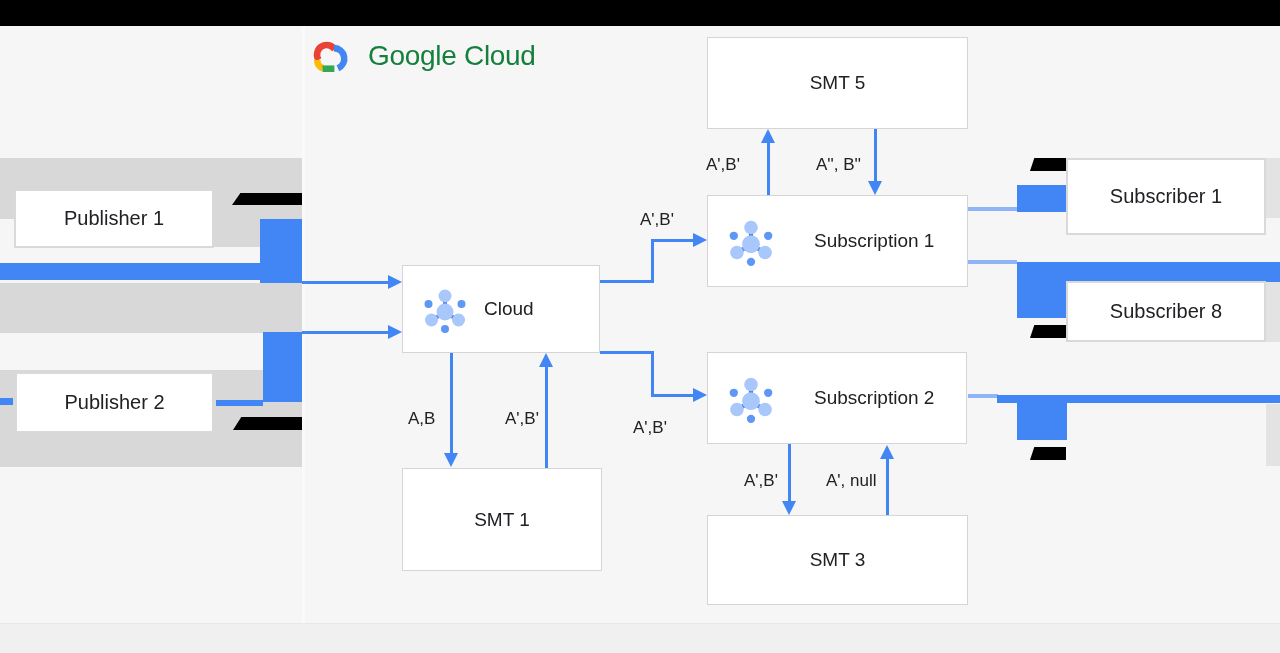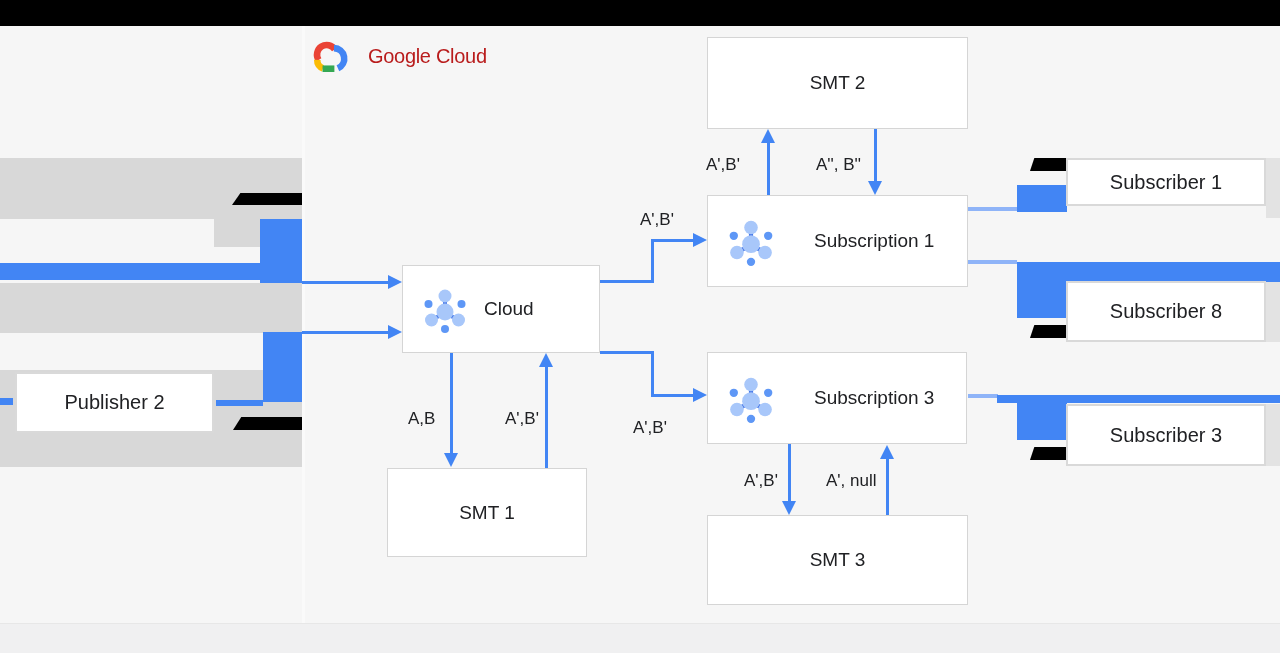--- a/index.html
+++ b/index.html
@@ -34,21 +34,21 @@
   .iconnode.topicnode .lbl{margin-left:15px;}
   
   .ln{background:#4285f4;}
   .hd{width:0;height:0;}
   .hd-r{border-top:7px solid transparent;border-bottom:7px solid transparent;border-left:14px solid #4285f4;}
   .hd-d{border-left:7px solid transparent;border-right:7px solid transparent;border-top:14px solid #4285f4;}
   .hd-u{border-left:7px solid transparent;border-right:7px solid transparent;border-bottom:14px solid #4285f4;}
   .elabel{font-size:17px;color:#202124;white-space:nowrap;line-height:1;}
   
   .logo{left:308px;top:38px;display:flex;align-items:center;gap:16px;}
-  .logotext{font-size:20px;color:#b91c1c;letter-spacing:-0.3px;}
+  .logotext{font-size:28px;color:#15803d;letter-spacing:-0.3px;}
 </style>
 </head>
 <body>
 
 <div class="stage">
 
   <div class="abs topbar"></div>
   <div class="abs bottomband"></div>
 
   <div class="abs grayband" style="left:0;top:158px;width:302px;height:61px;"></div>
@@ -58,20 +58,23 @@
 
   <div class="abs blackfill slant" style="left:232px;top:193px;width:70px;height:12px;"></div>
   <div class="abs blackfill slant" style="left:233px;top:417px;width:69px;height:13px;"></div>
 
   <div class="abs bluefill" style="left:260px;top:219px;width:42px;height:64px;"></div>
   <div class="abs bluefill" style="left:0;top:263px;width:260px;height:17px;"></div>
   <div class="abs bluefill" style="left:263px;top:332px;width:39px;height:70px;"></div>
   <div class="abs bluefill" style="left:0;top:398px;width:13px;height:7px;"></div>
   <div class="abs bluefill" style="left:216px;top:400px;width:47px;height:6px;"></div>
 
+  <div class="abs node bignode" style="left:14px;top:189px;width:200px;height:59px;">
+    <span class="lbl">Publisher 1</span>
+  </div>
   <div class="abs node bignode" style="left:15px;top:372px;width:199px;height:61px;">
     <span class="lbl">Publisher 2</span>
   </div>
 
   <div class="abs seam"></div>
 
   <div class="abs logo">
     <span style="display:inline-flex;">
       <svg width="44" height="36" viewBox="0 0 100 82">
         <path d="M24 50 A22 22 0 0 1 61 26" fill="none" stroke="#ea4335" stroke-width="15"></path>
@@ -94,26 +97,26 @@
         <circle cx="10.5" cy="35" r="6.5" fill="#a8c7fa"></circle>
         <circle cx="37.5" cy="35" r="6.5" fill="#a8c7fa"></circle>
         <circle cx="7.5" cy="19" r="4" fill="#5e97f6"></circle>
         <circle cx="40.5" cy="19" r="4" fill="#5e97f6"></circle>
         <circle cx="24" cy="44" r="4" fill="#5e97f6"></circle>
       </svg>
     </span>
     <span class="lbl">Cloud</span>
   </div>
 
-  <div class="abs node" style="left:387px;top:468px;width:200px;height:89px;">
+  <div class="abs node" style="left:402px;top:468px;width:200px;height:103px;">
     <span class="lbl">SMT 1</span>
   </div>
 
   <div class="abs node" style="left:707px;top:37px;width:261px;height:92px;">
-    <span class="lbl">SMT 2</span>
+    <span class="lbl">SMT 5</span>
   </div>
 
   <div class="abs node iconnode" style="left:707px;top:195px;width:261px;height:92px;">
     <span style="display:inline-flex;">
       <svg width="50" height="50" viewBox="0 0 48 48">
         <line x1="24" y1="21" x2="24" y2="13" stroke="#4979e8" stroke-width="4"></line>
         <line x1="18" y1="31" x2="12" y2="34" stroke="#4979e8" stroke-width="4"></line>
         <line x1="30" y1="31" x2="36" y2="34" stroke="#4979e8" stroke-width="4"></line>
         <circle cx="24" cy="27" r="8.5" fill="#a8c7fa"></circle>
         <circle cx="24" cy="11" r="6.5" fill="#a8c7fa"></circle>
@@ -135,21 +138,21 @@
         <line x1="30" y1="31" x2="36" y2="34" stroke="#4979e8" stroke-width="4"></line>
         <circle cx="24" cy="27" r="8.5" fill="#a8c7fa"></circle>
         <circle cx="24" cy="11" r="6.5" fill="#a8c7fa"></circle>
         <circle cx="10.5" cy="35" r="6.5" fill="#a8c7fa"></circle>
         <circle cx="37.5" cy="35" r="6.5" fill="#a8c7fa"></circle>
         <circle cx="7.5" cy="19" r="4" fill="#5e97f6"></circle>
         <circle cx="40.5" cy="19" r="4" fill="#5e97f6"></circle>
         <circle cx="24" cy="44" r="4" fill="#5e97f6"></circle>
       </svg>
     </span>
-    <span class="lbl">Subscription 3</span>
+    <span class="lbl">Subscription 2</span>
   </div>
 
   <div class="abs node" style="left:707px;top:515px;width:261px;height:90px;text-align:center;">
     <span class="lbl">SMT 3</span>
   </div>
 
   <div class="abs ln" style="left:302px;top:281px;width:86px;height:3px;"></div>
   <div class="abs hd hd-r" style="left:388px;top:275px;"></div>
 
   <div class="abs ln" style="left:302px;top:331px;width:86px;height:3px;"></div>
@@ -204,23 +207,20 @@
   <div class="abs bluefill" style="left:1017px;top:262px;width:50px;height:56px;"></div>
 
   <div class="abs thinblue" style="left:968px;top:394px;width:30px;height:4px;"></div>
   <div class="abs bluefill" style="left:997px;top:395px;width:283px;height:8px;"></div>
   <div class="abs bluefill" style="left:1017px;top:395px;width:50px;height:45px;"></div>
 
   <div class="abs blackfill slant" style="left:1030px;top:158px;width:36px;height:13px;"></div>
   <div class="abs blackfill slant" style="left:1030px;top:325px;width:36px;height:13px;"></div>
   <div class="abs blackfill slant" style="left:1030px;top:447px;width:36px;height:13px;"></div>
 
-  <div class="abs node bignode" style="left:1066px;top:158px;width:200px;height:48px;">
+  <div class="abs node bignode" style="left:1066px;top:158px;width:200px;height:77px;">
     <span class="lbl">Subscriber 1</span>
   </div>
   <div class="abs node bignode" style="left:1066px;top:281px;width:200px;height:61px;">
     <span class="lbl">Subscriber 8</span>
   </div>
-  <div class="abs node bignode" style="left:1066px;top:404px;width:200px;height:62px;">
-    <span class="lbl">Subscriber 3</span>
-  </div>
 
 </div>
 
 </body></html>

